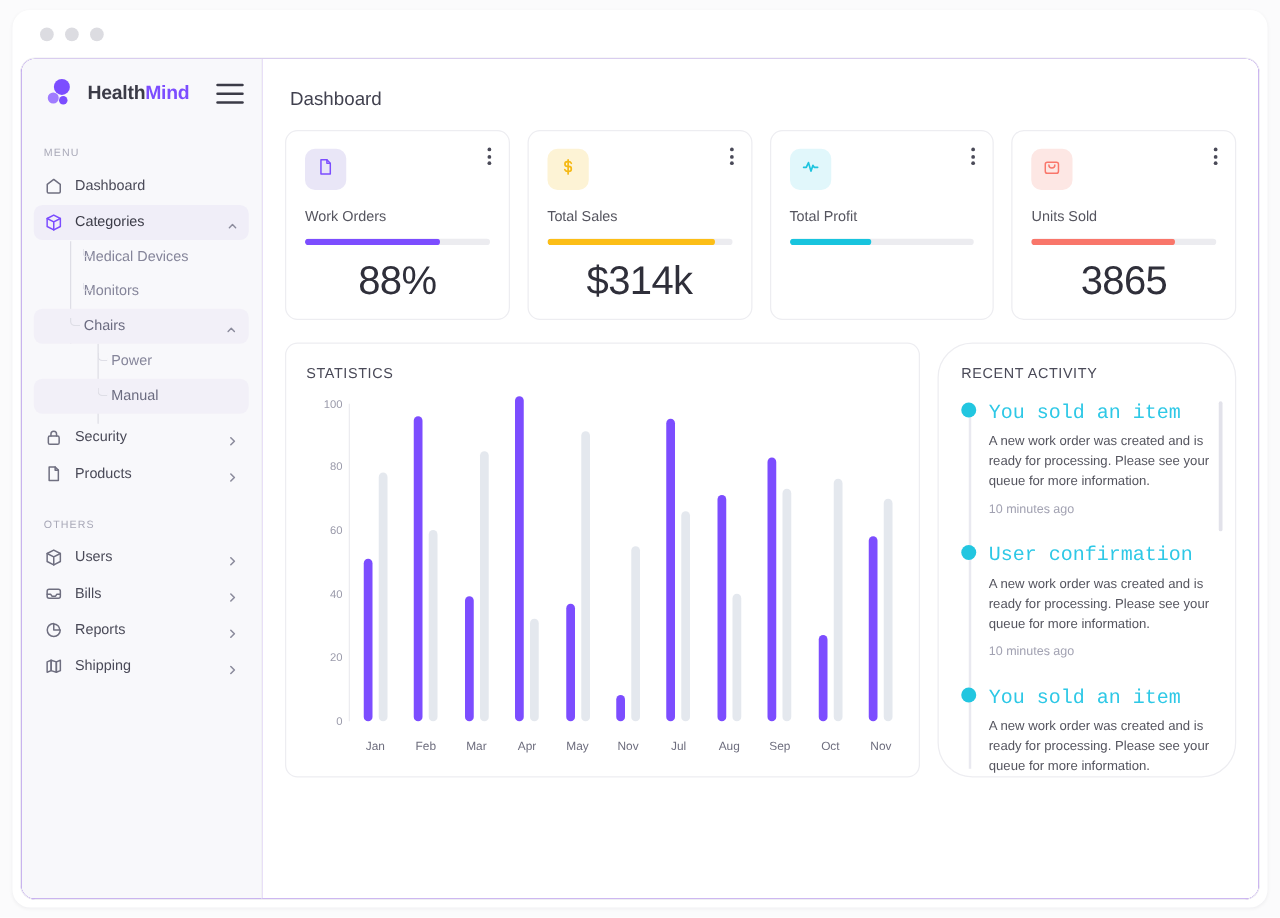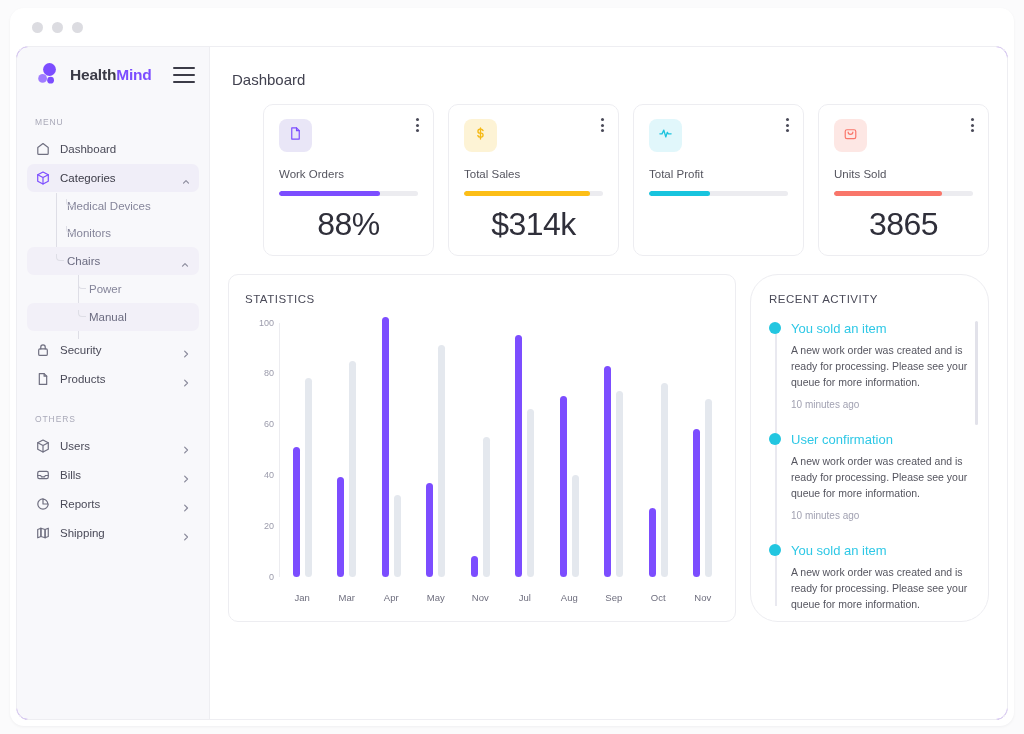--- a/index.html
+++ b/index.html
@@ -93,21 +93,21 @@
   .sub-item.hl .sub-txt{color:#6b6b80;}
   .vline{position:absolute;width:1px;background:#dedee6;}
   .elbow{position:absolute;width:8px;height:7px;
     border-left:1px solid #dedee6;border-bottom:1px solid #dedee6;
     border-bottom-left-radius:4px;}
 
   
   .main{flex:1;background:#ffffff;padding:18px 18px 0 18px;position:relative;}
   .page-title{font-size:15px;color:#41414f;margin:6px 0 16px 4px;}
 
-  .kpis{display:flex;gap:14px;margin-left:35px;}
+  .kpis{display:flex;gap:14px;}
   .card{
     flex:1;background:#ffffff;border:1px solid #ededf1;
     border-radius:10px;padding:14px 15px 12px 15px;
     position:relative;min-height:148px;
   }
   .ico-box{width:33px;height:33px;border-radius:8px;display:flex;
     align-items:center;justify-content:center;}
   .kebab{position:absolute;right:14px;top:13px;display:flex;
     flex-direction:column;gap:2.5px;cursor:pointer;}
   .kebab span{width:3px;height:3px;border-radius:50%;background:#4a4a58;display:block;}
@@ -137,21 +137,21 @@
   .bar.g{background:#e4e8ee;}
   .xlab{position:absolute;bottom:-26px;left:0;right:0;text-align:center;
     font-size:9.5px;color:#6e6e7e;}
 
   .activity{flex:1;height:348px;padding:18px 16px 10px 18px;overflow:hidden;border-radius:28px;}
   .act-list{position:relative;margin-top:16px;padding-left:22px;}
   .act-rail{position:absolute;left:6px;top:4px;bottom:6px;width:1.5px;background:#e9e9f0;}
   .act-item{position:relative;margin-bottom:22px;}
   .act-dot{position:absolute;left:-22px;top:1px;width:12px;height:12px;
     border-radius:50%;background:#22c6e0;}
-  .act-title{font-size:13px;color:#2ec8e6;margin-bottom:6px;}
+  .act-title{font-size:16px;color:#2ec8e6;margin-bottom:6px;font-family:Liberation Mono, monospace;}
   .act-body{font-size:10.5px;color:#55555f;line-height:16px;width:178px;}
   .act-time{font-size:10px;color:#a2a2b2;margin-top:9px;}
   .scroll-thumb{position:absolute;right:10px;top:46px;width:3px;height:104px;
     background:#e2e2ea;border-radius:3px;}
 </style>
 </head>
 <body>
 
 <div class="window">
 
@@ -437,20 +437,25 @@
                   <div class="ytick" style="top: 60%;">40</div>
                   <div class="ytick" style="top: 40%;">60</div>
                   <div class="ytick" style="top: 20%;">80</div>
                   <div class="ytick" style="top: 0%;">100</div>
                 </div>
               <div class="groups" id="bar-groups">
                   <div class="grp">
                     <div class="bar p" style="height: 51%;"></div>
                     <div class="bar g" style="height: 78%;"></div>
                     <div class="xlab">Jan</div>
+                  </div>
+                  <div class="grp">
+                    <div class="bar p" style="height: 96%;"></div>
+                    <div class="bar g" style="height: 60%;"></div>
+                    <div class="xlab">Feb</div>
                   </div>
                   <div class="grp">
                     <div class="bar p" style="height: 39%;"></div>
                     <div class="bar g" style="height: 85%;"></div>
                     <div class="xlab">Mar</div>
                   </div>
                   <div class="grp">
                     <div class="bar p" style="height: 102%;"></div>
                     <div class="bar g" style="height: 32%;"></div>
                     <div class="xlab">Apr</div>

